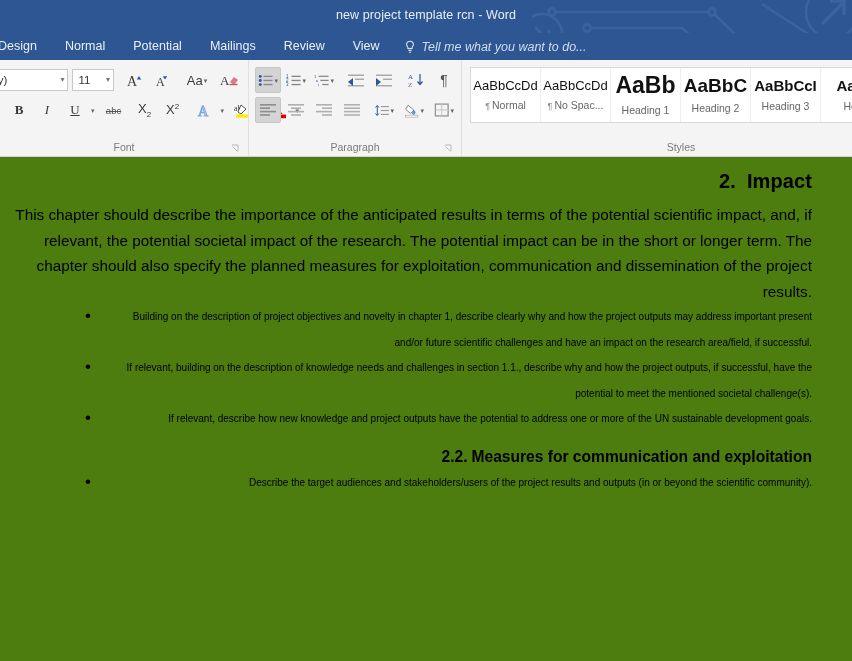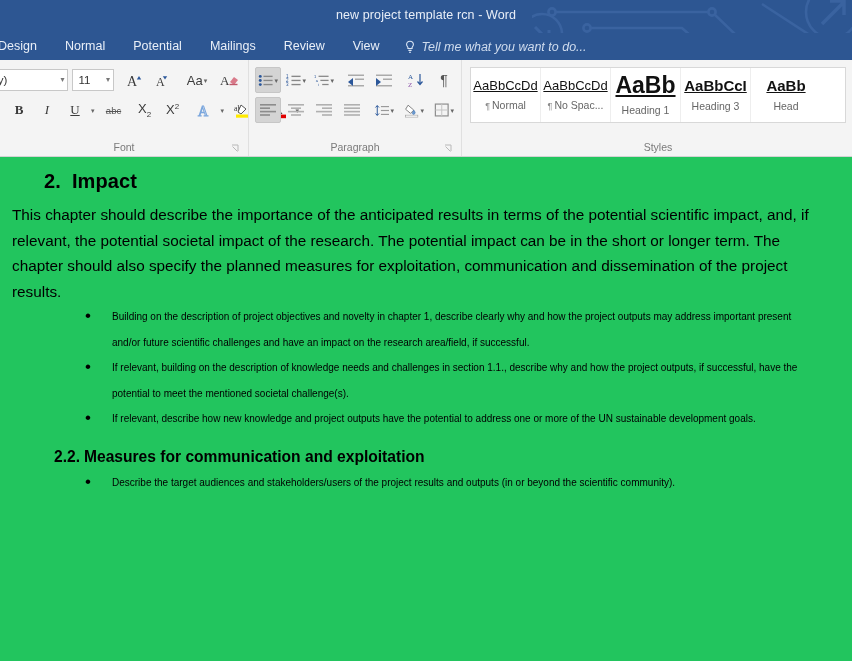--- a/index.html
+++ b/index.html
@@ -158,38 +158,38 @@
     border-right: 1px solid #eee;
     cursor: default;
     flex: 0 0 auto;
   }
   .style-item:last-child { border-right: none; }
   .style-preview {
     color: #111;
     line-height: 1;
     white-space: nowrap;
     margin-bottom: 7px;
-    text-decoration: underline;
   }
   .style-name {
     font-size: 10.5px;
     color: #666;
     white-space: nowrap;
   }
   .pilcrow-pre { font-size: 9px; color: #888; margin-right: 2px; }
 
   
   .doc {
     position: relative;
     height: 504px;
-    background: #22c55e;
+    background: #4d7c0f;
     padding: 9px 40px 16px 12px;
     overflow: hidden;
     font-family: "Liberation Sans", sans-serif;
     color: #000;
+    text-align: right;
   }
   .h1 {
     font-size: 20px;
     font-weight: bold;
     margin: 4px 0 9px 0;
     padding-left: 32px;
     letter-spacing: .1px;
   }
   .h1 .num { margin-right: 11px; }
   .body-p {
@@ -494,20 +494,24 @@
         </div>
         <div class="style-item">
           <span class="style-preview" style="font-size:13px;">AaBbCcDd</span>
           <span class="style-name"><span class="pilcrow-pre">¶</span><span>No Spac...</span></span>
         </div>
         <div class="style-item">
           <span class="style-preview" style="font-size:23px;font-weight:bold;">AaBb</span>
           <span class="style-name">Heading 1</span>
         </div>
         <div class="style-item">
+          <span class="style-preview" style="font-size:19px;font-weight:bold;">AaBbC</span>
+          <span class="style-name">Heading 2</span>
+        </div>
+        <div class="style-item">
           <span class="style-preview" style="font-size:15px;font-weight:bold;">AaBbCcI</span>
           <span class="style-name">Heading 3</span>
         </div>
         <div class="style-item">
           <span class="style-preview" style="font-size:15px;font-weight:bold;">AaBb</span>
           <span class="style-name">Head</span>
         </div>
       </div>
     </div>
     <div class="group-label">

